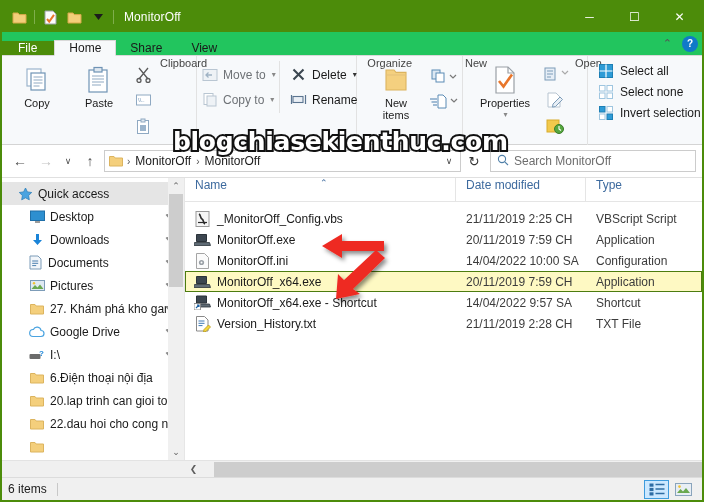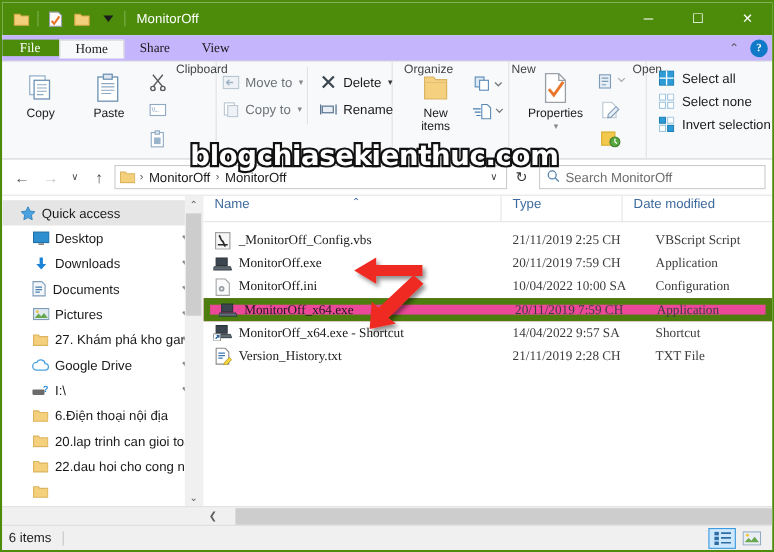--- a/index.html
+++ b/index.html
@@ -26,22 +26,22 @@
     color:#fff;font-size:12px;margin-left:8px;letter-spacing:.1px;
   }
   .winctl{position:absolute;right:0;top:0;display:flex;height:30px;}
   .winctl div{
     width:45px;height:30px;display:flex;align-items:center;justify-content:center;
     color:#fff;font-size:12px;
   }
 
   
   .tabstrip{
-    height:23px;background:#c4b5fd;display:flex;align-items:center;
-    border-bottom:1px solid #d9d9d9;position:relative;font-family:Liberation Serif, serif;
+    height:23px;background:#22c55e;display:flex;align-items:flex-end;
+    border-bottom:1px solid #d9d9d9;position:relative;
   }
   .tab{
     display:flex;align-items:center;padding:0 14px;font-size:12px;color:#1a1a1a;
     border-right:1px solid transparent;
   }
   .tab.file{background:#4c8c0a;color:#fff;padding:0 16px;}
   .tab.active{
     background:#f7f9fb;border:1px solid #d9d9d9;border-bottom:1px solid #f7f9fb;
     margin-bottom:-1px;position:relative;z-index:2;
   }
@@ -141,27 +141,27 @@
   .sort-ind{
     position:absolute;left:50%;top:0px;font-size:9px;color:#3d6a9e;
   }
   .col-name{width:270px;}
   .col-date{width:130px;}
   .col-type{width:110px;}
   .row{
     height:21px;display:flex;align-items:center;font-size:12px;color:#1a1a1a;
     box-sizing:border-box;border:1px solid transparent;
   }
-  .row.selected{background:#ec4899;border:6px solid #4d7c0f;}
+  .row.selected{background:#fef9c3;border:1px solid #4d7c0f;}
   .cell{padding-left:10px;box-sizing:border-box;display:flex;align-items:center;overflow:hidden;white-space:nowrap;}
   .cell.name{width:270px;padding-left:8px;gap:6px;}
   .cell.date{width:130px;color:#3c3c3c;}
   .cell.type{width:110px;color:#3c3c3c;}
   .rowicon{width:17px;height:17px;flex:0 0 auto;display:flex;align-items:center;justify-content:center;}
-  .rowlist{padding-top:6px;font-family:Liberation Serif, serif;}
+  .rowlist{padding-top:6px;}
 
   
   .hscroll{
     height:17px;background:#f0f0f0;display:flex;align-items:center;
     border-top:1px solid #e3e3e3;box-sizing:border-box;
   }
   .hs-arrow{width:17px;text-align:center;font-size:9px;color:#5e5e5e;}
   .hs-track{flex:1;height:17px;position:relative;}
   .hs-thumb{position:absolute;left:12px;top:1px;width:560px;height:15px;background:#cdcdcd;}
   .statusbar{
@@ -634,25 +634,25 @@
         <div class="arrw" style="position:absolute;bottom:0;width:16px">⌄</div>
       </div>
     </div>
 
     <div class="listpane">
       <div class="colhdr">
         <div class="col col-name">
           <span>Name</span>
           <span class="sort-ind">⌃</span>
         </div>
+        <div class="col col-date">
+          <span>Date modified</span>
+        </div>
         <div class="col col-type">
           <span>Type</span>
-        </div>
-        <div class="col col-date">
-          <span>Date modified</span>
         </div>
       </div>
 
       <div class="rowlist">
         <div class="row">
           <div class="cell name">
             <span class="rowicon">
               <svg width="15" height="16" viewBox="0 0 15 16">
                   <rect x="1" y="0.5" width="13" height="15" fill="#f6f6f6" stroke="#9a9a9a" stroke-width="1"></rect>
                   <path d="M4 3c2 1 1 4 3 5s1 4 3 5" stroke="#2b2b2b" stroke-width="1.6" fill="none"></path>
@@ -685,21 +685,21 @@
               <svg width="15" height="16" viewBox="0 0 15 16">
                   <path d="M1.5 0.5h8l4 4v11h-12z" fill="#fbfbfb" stroke="#a5a5a5" stroke-width="1"></path>
                   <g fill="#9aa0a6">
                     <circle cx="6.5" cy="9.5" r="2.6"></circle>
                     <circle cx="6.5" cy="9.5" r="1" fill="#fbfbfb"></circle>
                   </g>
                 </svg>
             </span>
             <span>MonitorOff.ini</span>
           </div>
-          <div class="cell date">10/04/2022 10:00 SA</div>
+          <div class="cell date">14/04/2022 10:00 SA</div>
           <div class="cell type">Configuration</div>
         </div>
 
         <div class="row selected">
           <div class="cell name">
             <span class="rowicon">
               <svg width="17" height="14" viewBox="0 0 17 14">
                   <path d="M2.5 1.5h10v7h-10z" fill="#3c4650" stroke="#2b333a" stroke-width="1"></path>
                   <path d="M0.5 9.5h15l1 3h-17z" fill="#5f6b75" stroke="#2b333a" stroke-width=".8"></path>
                 </svg>

